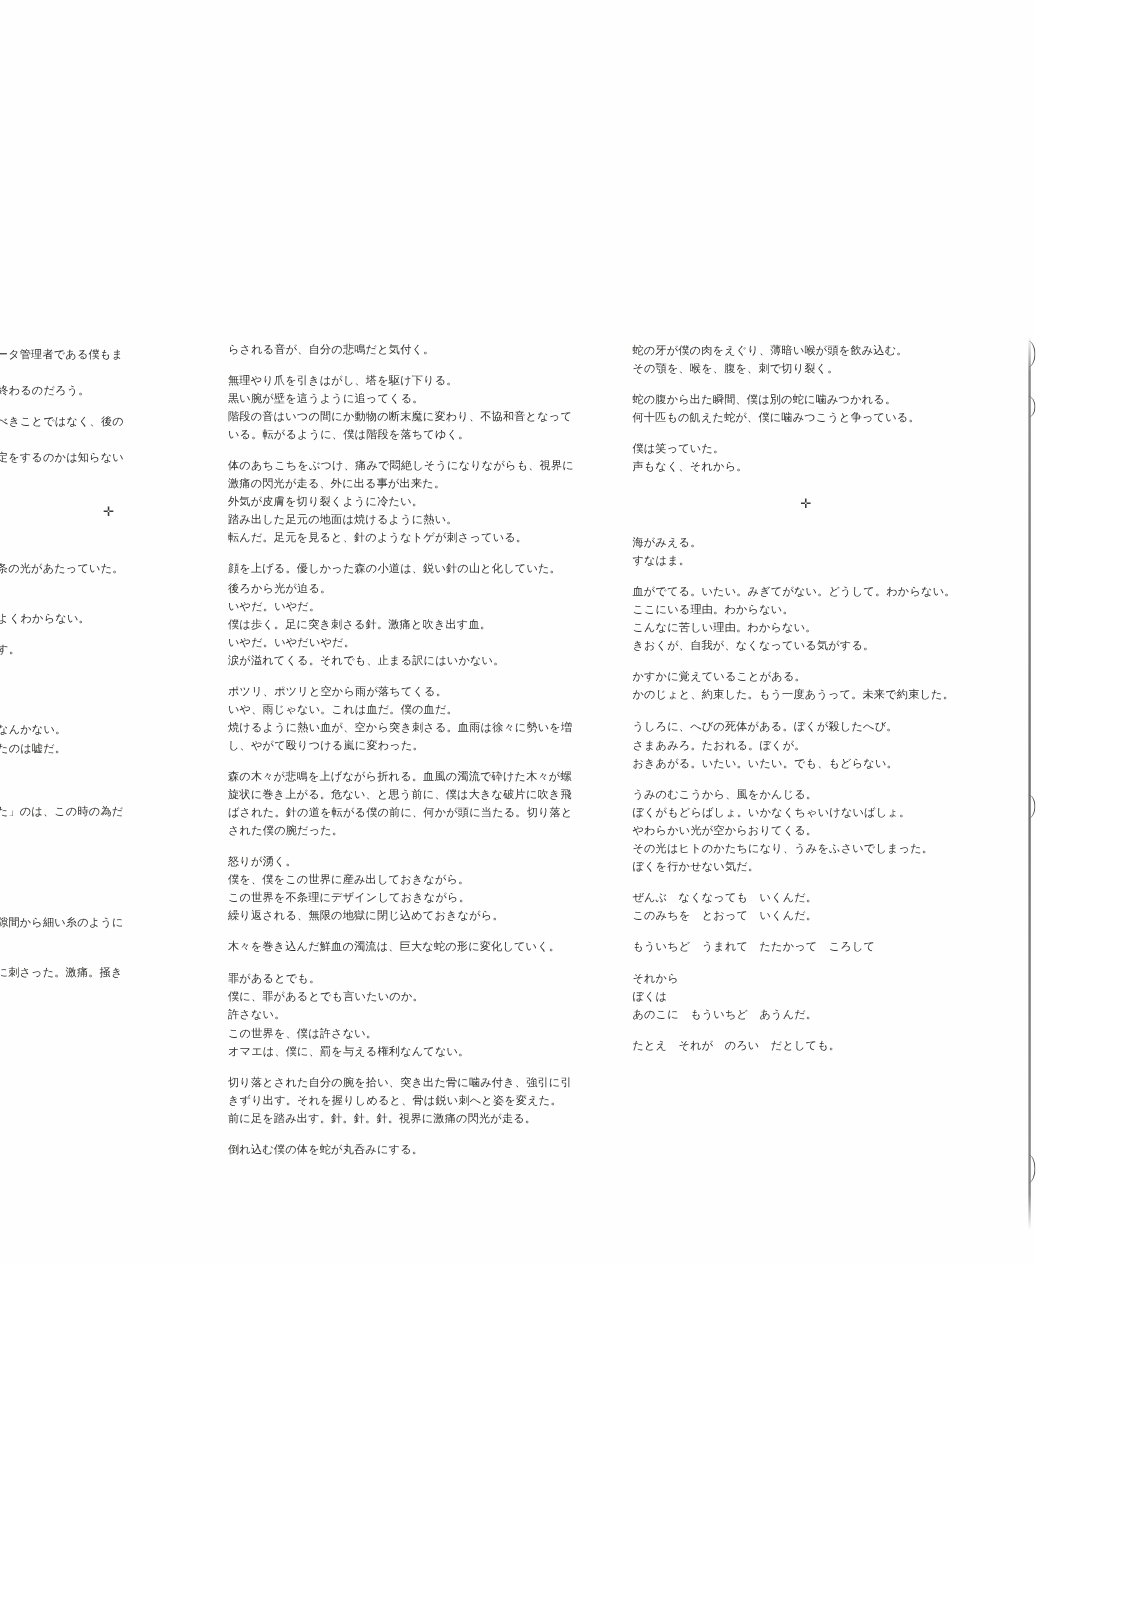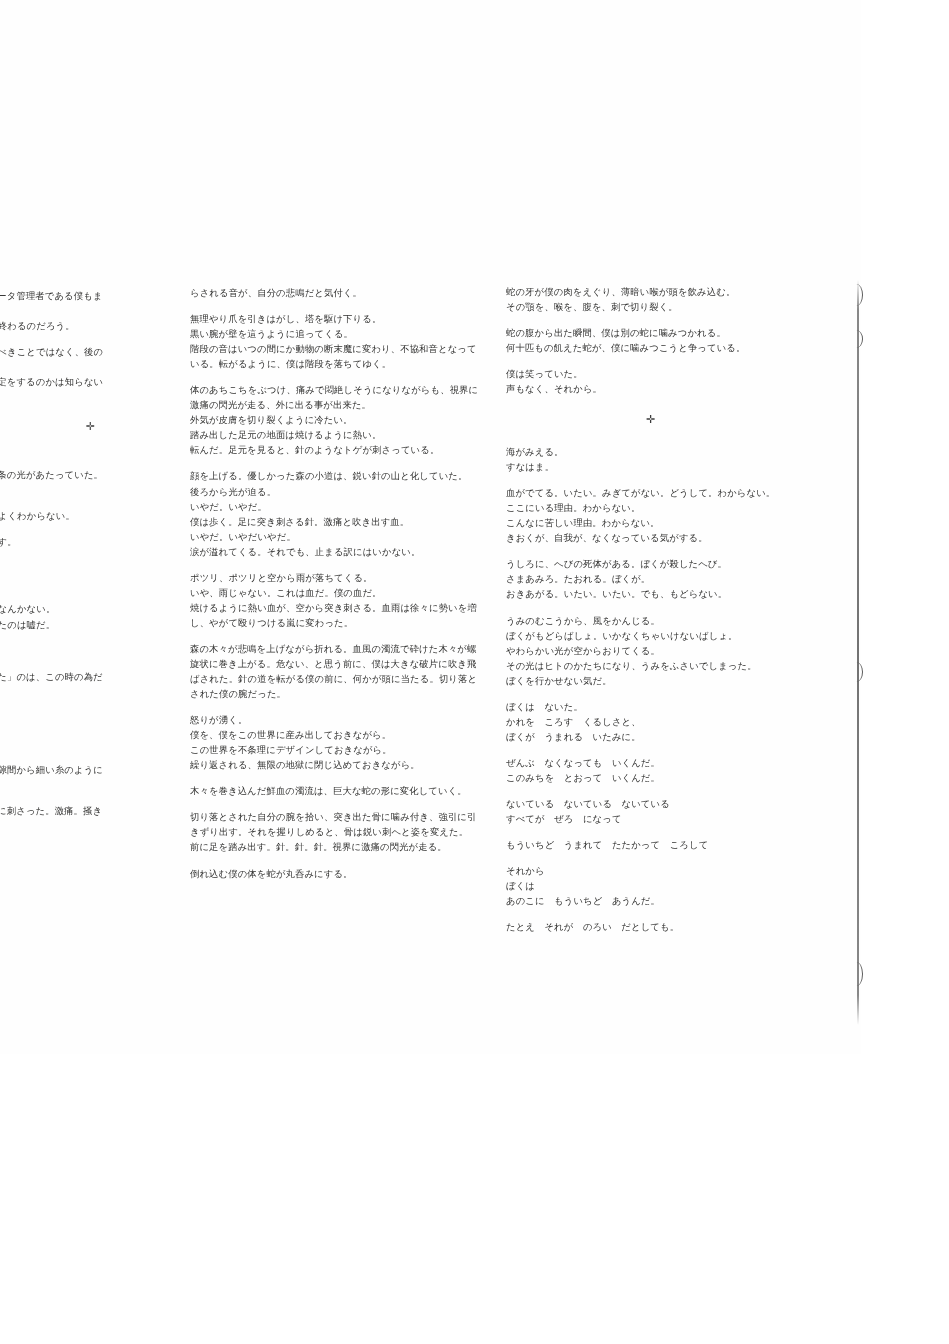--- a/index.html
+++ b/index.html
@@ -34,25 +34,25 @@
     white-space: pre-wrap;
   }
   .col-1 {
     left: -60px;
     width: 168px;
     top: 288px;
   }
   .col-2 {
     left: 190px;
     width: 290px;
+    font-family: Liberation Serif, serif;
   }
   .col-3 {
-    left: 506px;
+    left: 527px;
     width: 290px;
-    font-family: Liberation Serif, serif;
   }
   .para {
     margin: 0 0 11px 0;
   }
   .para:last-child { margin-bottom: 0; }
   .divider {
     text-align: center;
     font-size: 11px;
     color: #3a3a3a;
     margin: 14px 0 16px 0;
@@ -122,40 +122,42 @@
 転んだ。足元を見ると、針のようなトゲが刺さっている。</div><div class="para">顔を上げる。優しかった森の小道は、鋭い針の山と化していた。
 後ろから光が迫る。
 いやだ。いやだ。
 僕は歩く。足に突き刺さる針。激痛と吹き出す血。
 いやだ。いやだいやだ。
 涙が溢れてくる。それでも、止まる訳にはいかない。</div><div class="para">ポツリ、ポツリと空から雨が落ちてくる。
 いや、雨じゃない。これは血だ。僕の血だ。
 焼けるように熱い血が、空から突き刺さる。血雨は徐々に勢いを増し、やがて殴りつける嵐に変わった。</div><div class="para">森の木々が悲鳴を上げながら折れる。血風の濁流で砕けた木々が螺旋状に巻き上がる。危ない、と思う前に、僕は大きな破片に吹き飛ばされた。針の道を転がる僕の前に、何かが頭に当たる。切り落とされた僕の腕だった。</div><div class="para">怒りが湧く。
 僕を、僕をこの世界に産み出しておきながら。
 この世界を不条理にデザインしておきながら。
-繰り返される、無限の地獄に閉じ込めておきながら。</div><div class="para">木々を巻き込んだ鮮血の濁流は、巨大な蛇の形に変化していく。</div><div class="para">切り落とされた自分の腕を拾い、突き出た骨に噛み付き、強引に引きずり出す。それを握りしめると、骨は鋭い刺へと姿を変えた。
+繰り返される、無限の地獄に閉じ込めておきながら。</div><div class="para">木々を巻き込んだ鮮血の濁流は、巨大な蛇の形に変化していく。</div><div class="para">罪があるとでも。
+僕に、罪があるとでも言いたいのか。
+許さない。
+この世界を、僕は許さない。
+オマエは、僕に、罰を与える権利なんてない。</div><div class="para">切り落とされた自分の腕を拾い、突き出た骨に噛み付き、強引に引きずり出す。それを握りしめると、骨は鋭い刺へと姿を変えた。
 前に足を踏み出す。針。針。針。視界に激痛の閃光が走る。</div><div class="para">倒れ込む僕の体を蛇が丸呑みにする。</div></div>
   <div class="col col-3" id="col2"><div class="para">蛇の牙が僕の肉をえぐり、薄暗い喉が頭を飲み込む。
 その顎を、喉を、腹を、刺で切り裂く。</div><div class="para">蛇の腹から出た瞬間、僕は別の蛇に噛みつかれる。
 何十匹もの飢えた蛇が、僕に噛みつこうと争っている。</div><div class="para">僕は笑っていた。
 声もなく、それから。</div><div class="divider">✛</div><div class="para">海がみえる。
 すなはま。</div><div class="para">血がでてる。いたい。みぎてがない。どうして。わからない。
 ここにいる理由。わからない。
 こんなに苦しい理由。わからない。
-きおくが、自我が、なくなっている気がする。</div><div class="para">うしろに、へびの死体がある。ぼくが殺したへび。
+きおくが、自我が、なくなっている気がする。</div><div class="para">かすかに覚えていることがある。
+かのじょと、約束した。もう一度あうって。未来で約束した。</div><div class="para">うしろに、へびの死体がある。ぼくが殺したへび。
 さまあみろ。たおれる。ぼくが。
 おきあがる。いたい。いたい。でも、もどらない。</div><div class="para">うみのむこうから、風をかんじる。
 ぼくがもどらばしょ。いかなくちゃいけないばしょ。
 やわらかい光が空からおりてくる。
 その光はヒトのかたちになり、うみをふさいでしまった。
-ぼくを行かせない気だ。</div><div class="para">ぼくは　ないた。
-かれを　ころす　くるしさと、
-ぼくが　うまれる　いたみに。</div><div class="para">ぜんぶ　なくなっても　いくんだ。
-このみちを　とおって　いくんだ。</div><div class="para">ないている　ないている　ないている
-すべてが　ぜろ　になって</div><div class="para">もういちど　うまれて　たたかって　ころして</div><div class="para">それから
+ぼくを行かせない気だ。</div><div class="para">ぜんぶ　なくなっても　いくんだ。
+このみちを　とおって　いくんだ。</div><div class="para">もういちど　うまれて　たたかって　ころして</div><div class="para">それから
 ぼくは
 あのこに　もういちど　あうんだ。</div><div class="para">たとえ　それが　のろい　だとしても。</div></div>
 
   <div class="edge-shadow"></div>
   <div class="binding"></div>
   <div class="binding-curl curl-top"></div>
   <div class="binding-curl curl-mid1"></div>
   <div class="binding-curl curl-mid2"></div>
   <div class="binding-curl curl-bot"></div>
   <div class="page-bottom-fade"></div>

